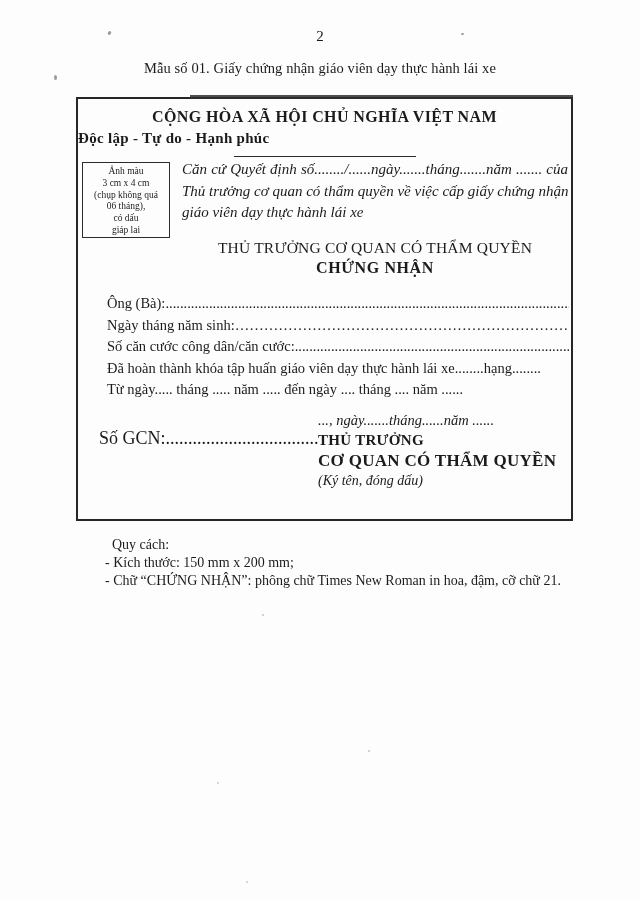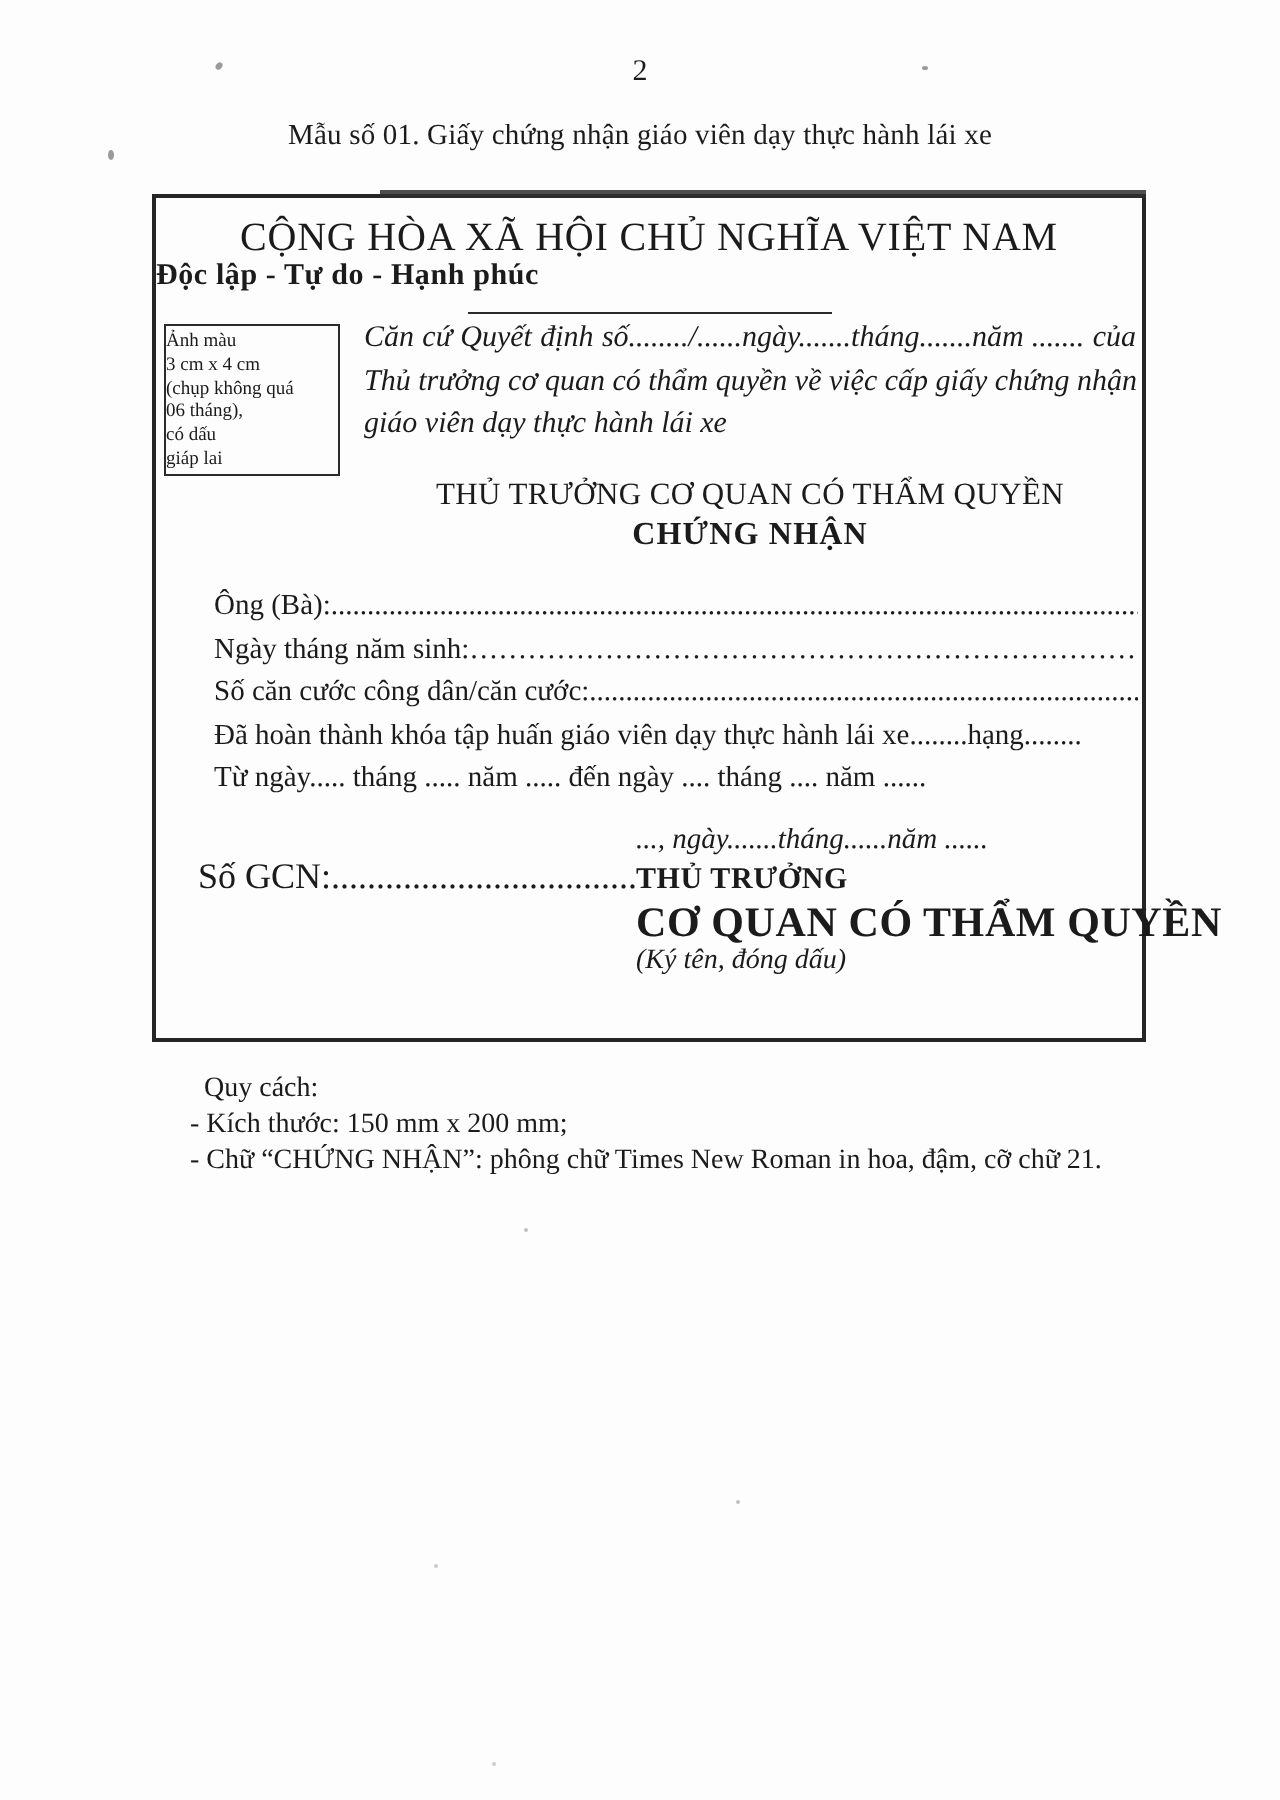--- a/index.html
+++ b/index.html
@@ -17,49 +17,49 @@
   .page-number{top:28px;left:0;width:640px;font-size:15px;text-align:center;}
   .doc-title{top:60px;left:0;width:640px;font-size:14.5px;font-weight:normal;text-align:center;letter-spacing:0.1px;}
 
   .cert-box{
     top:97px;left:76px;width:493px;height:420px;
     border:2px solid #262626;
     background:#fdfdfd;
   }
   .top-smudge{top:-4px;left:112px;width:383px;height:4px;background:#2f2f2f;opacity:.85;}
 
-  .motto1{top:9px;left:0;width:100%;font-size:20px;font-weight:normal;text-align:center;letter-spacing:0.4px;}
+  .motto1{top:9px;left:0;width:100%;font-size:16px;font-weight:bold;text-align:center;letter-spacing:0.4px;}
   .motto2{top:31px;left:0;width:100%;font-size:15px;font-weight:bold;letter-spacing:0.3px;}
   .motto-rule{top:57px;left:156px;width:182px;height:0;border-top:1.6px solid #2b2b2b;}
 
   .photo-box{
     top:63px;left:4px;width:88px;height:76px;
     border:1.6px solid #2b2b2b;
-    font-size:9.5px;line-height:11.8px;text-align:left;
+    font-size:9.5px;line-height:11.8px;text-align:center;
     padding-top:3px;box-sizing:border-box;
   }
 
   .basis{top:60px;left:104px;width:386px;font-size:15px;font-style:italic;line-height:21.6px;}
   .basis .jl{text-align:justify;text-align-last:justify;white-space:nowrap;overflow:hidden;}
 
   .issuer-heading{top:140px;left:104px;width:386px;font-size:15.5px;text-align:center;letter-spacing:0.2px;white-space:nowrap;}
   .certify-word{top:160px;left:104px;width:386px;font-size:16px;font-weight:bold;text-align:center;letter-spacing:0.6px;}
 
   .form-lines{top:194px;left:29px;width:462px;font-size:14.5px;line-height:21.6px;}
   .form-lines>div{white-space:nowrap;overflow:hidden;}
 
   .gcn-line{top:329px;left:21px;width:240px;font-size:18px;white-space:nowrap;overflow:hidden;}
 
   .sig-block{top:311px;left:240px;width:250px;text-align:left;}
   .sig-date{font-size:14.5px;font-style:italic;line-height:20px;white-space:nowrap;}
   .sig-t1{font-size:15px;font-weight:bold;line-height:20.5px;letter-spacing:0.3px;}
-  .sig-t2{font-size:21px;font-weight:bold;line-height:20.5px;letter-spacing:0.3px;white-space:nowrap;}
+  .sig-t2{font-size:17px;font-weight:bold;line-height:20.5px;letter-spacing:0.3px;white-space:nowrap;}
   .sig-note{font-size:14px;font-style:italic;line-height:20.5px;}
 
-  .spec{top:536px;left:95px;width:480px;font-size:14px;line-height:18.2px;}
+  .spec{top:536px;left:105px;width:480px;font-size:14px;line-height:18.2px;}
   .spec .head{margin-left:7px;}
 
   .speck{background:#9a9a9a;border-radius:50%;}
   .s1{top:31px;left:108px;width:3px;height:4px;transform:rotate(40deg);}
   .s2{top:75px;left:54px;width:3px;height:5px;}
   .s3{top:33px;left:461px;width:3px;height:2px;}
   .s4{top:614px;left:262px;width:2px;height:2px;opacity:.6;}
   .s5{top:750px;left:368px;width:2px;height:2px;opacity:.6;}
   .s6{top:782px;left:217px;width:2px;height:2px;opacity:.5;}
   .s7{top:881px;left:246px;width:2px;height:2px;opacity:.5;}

